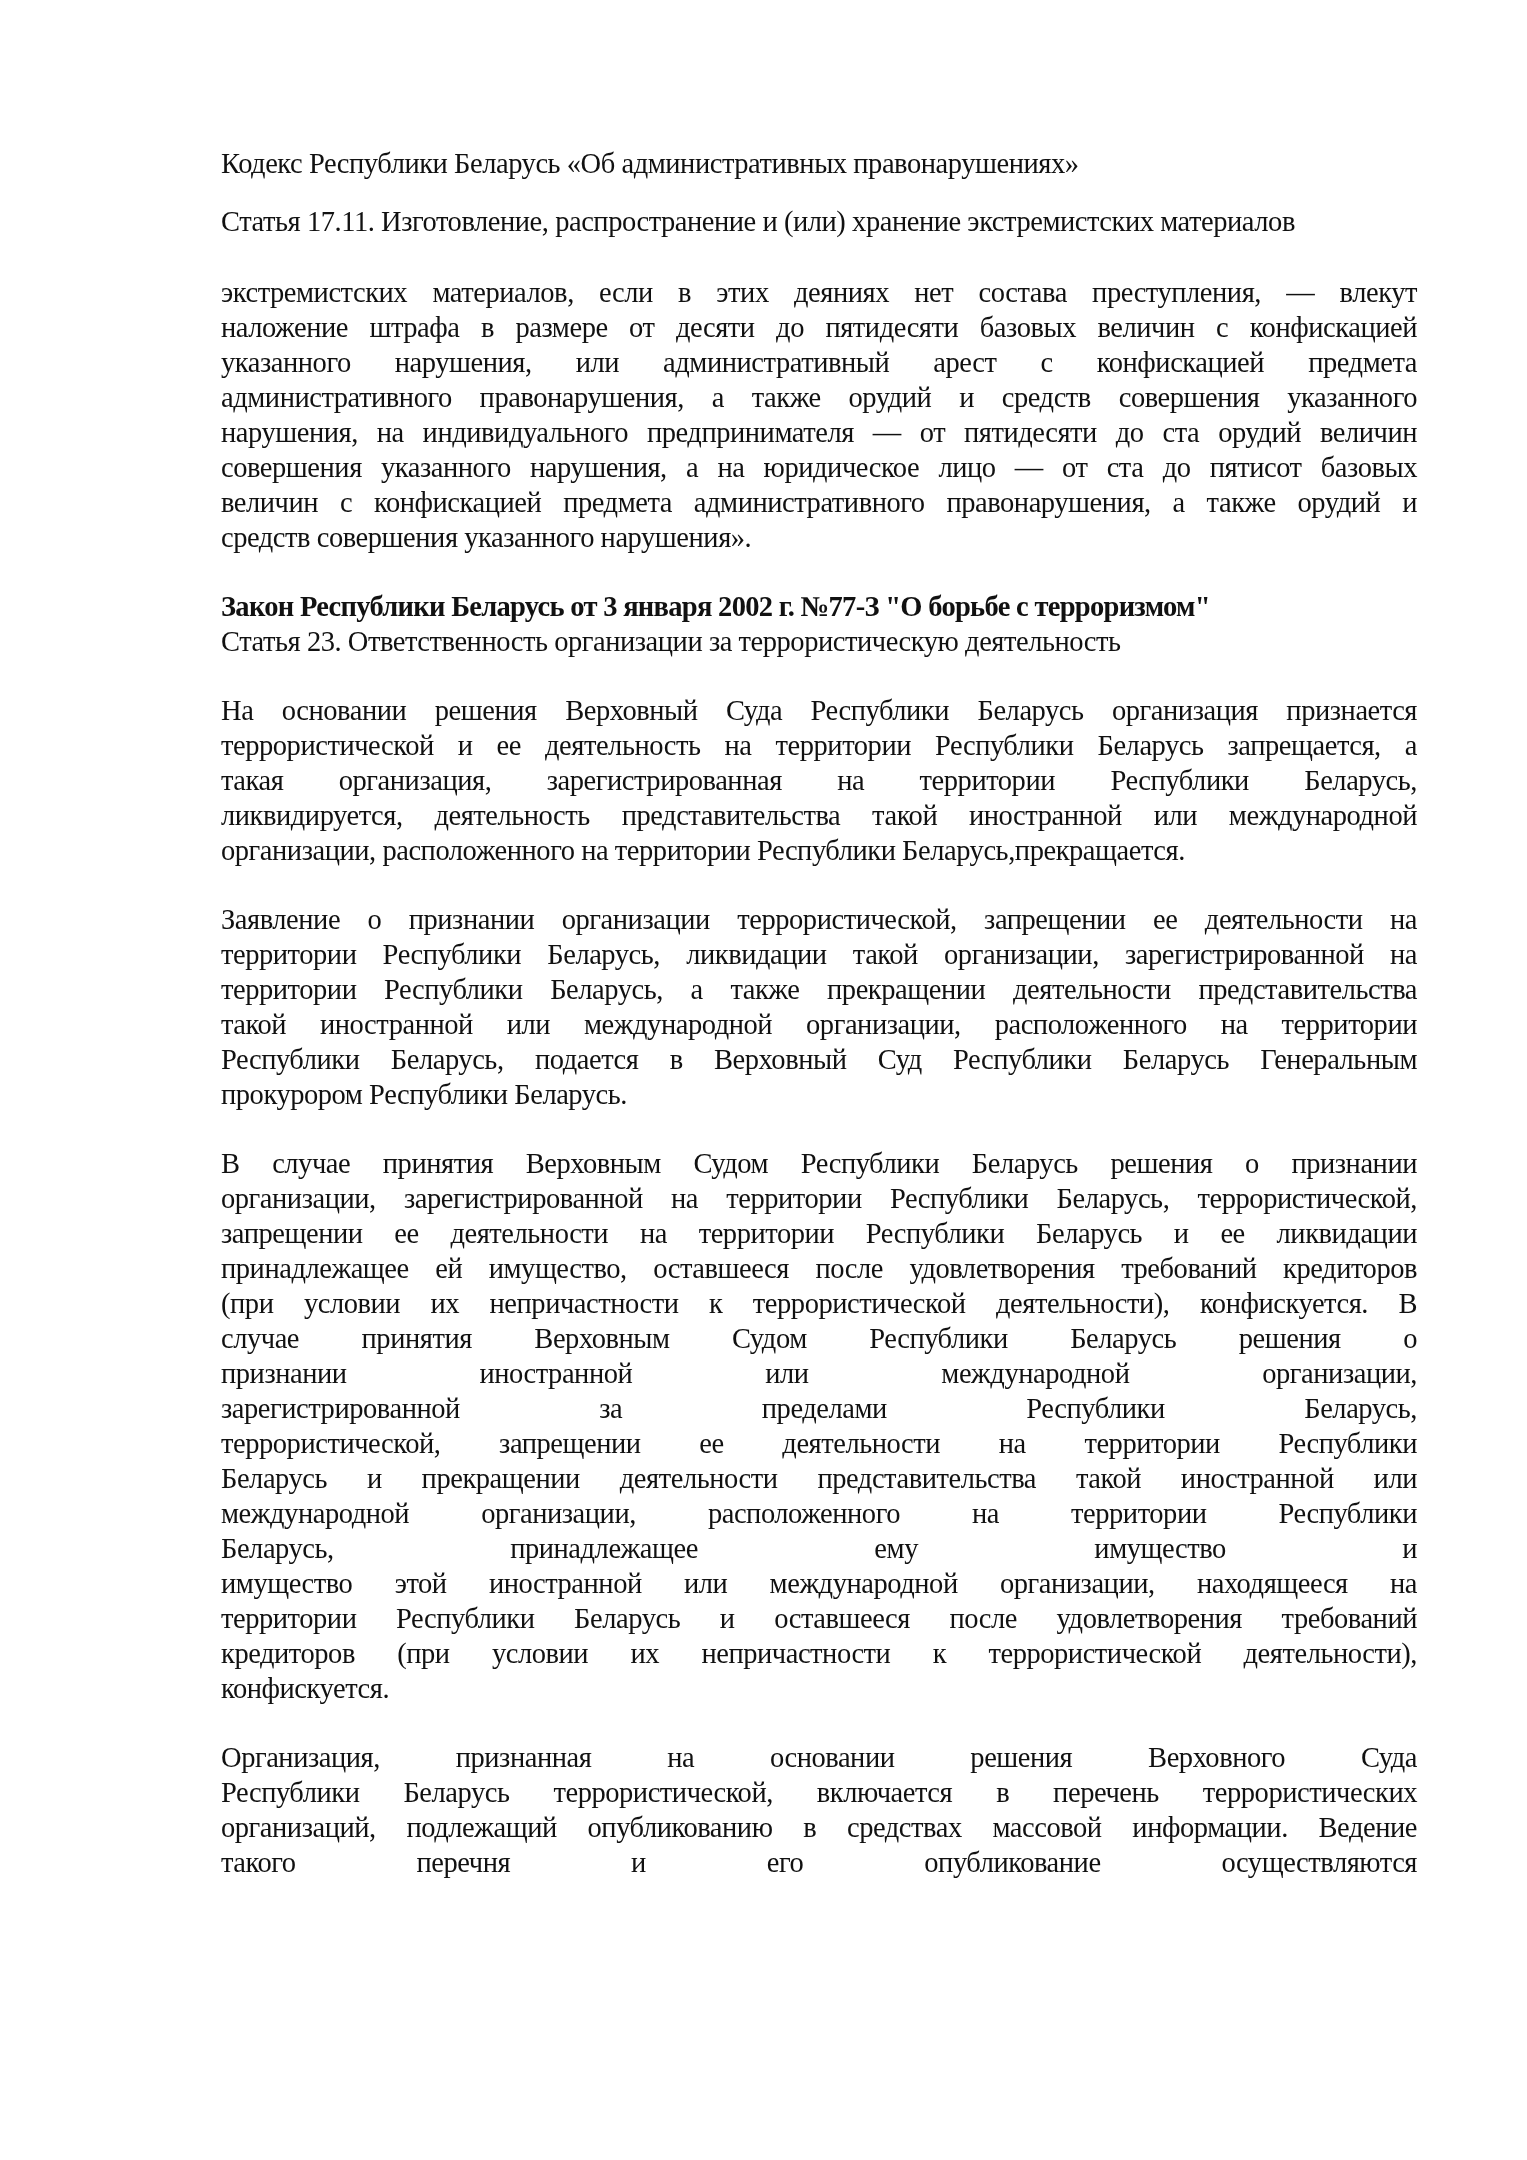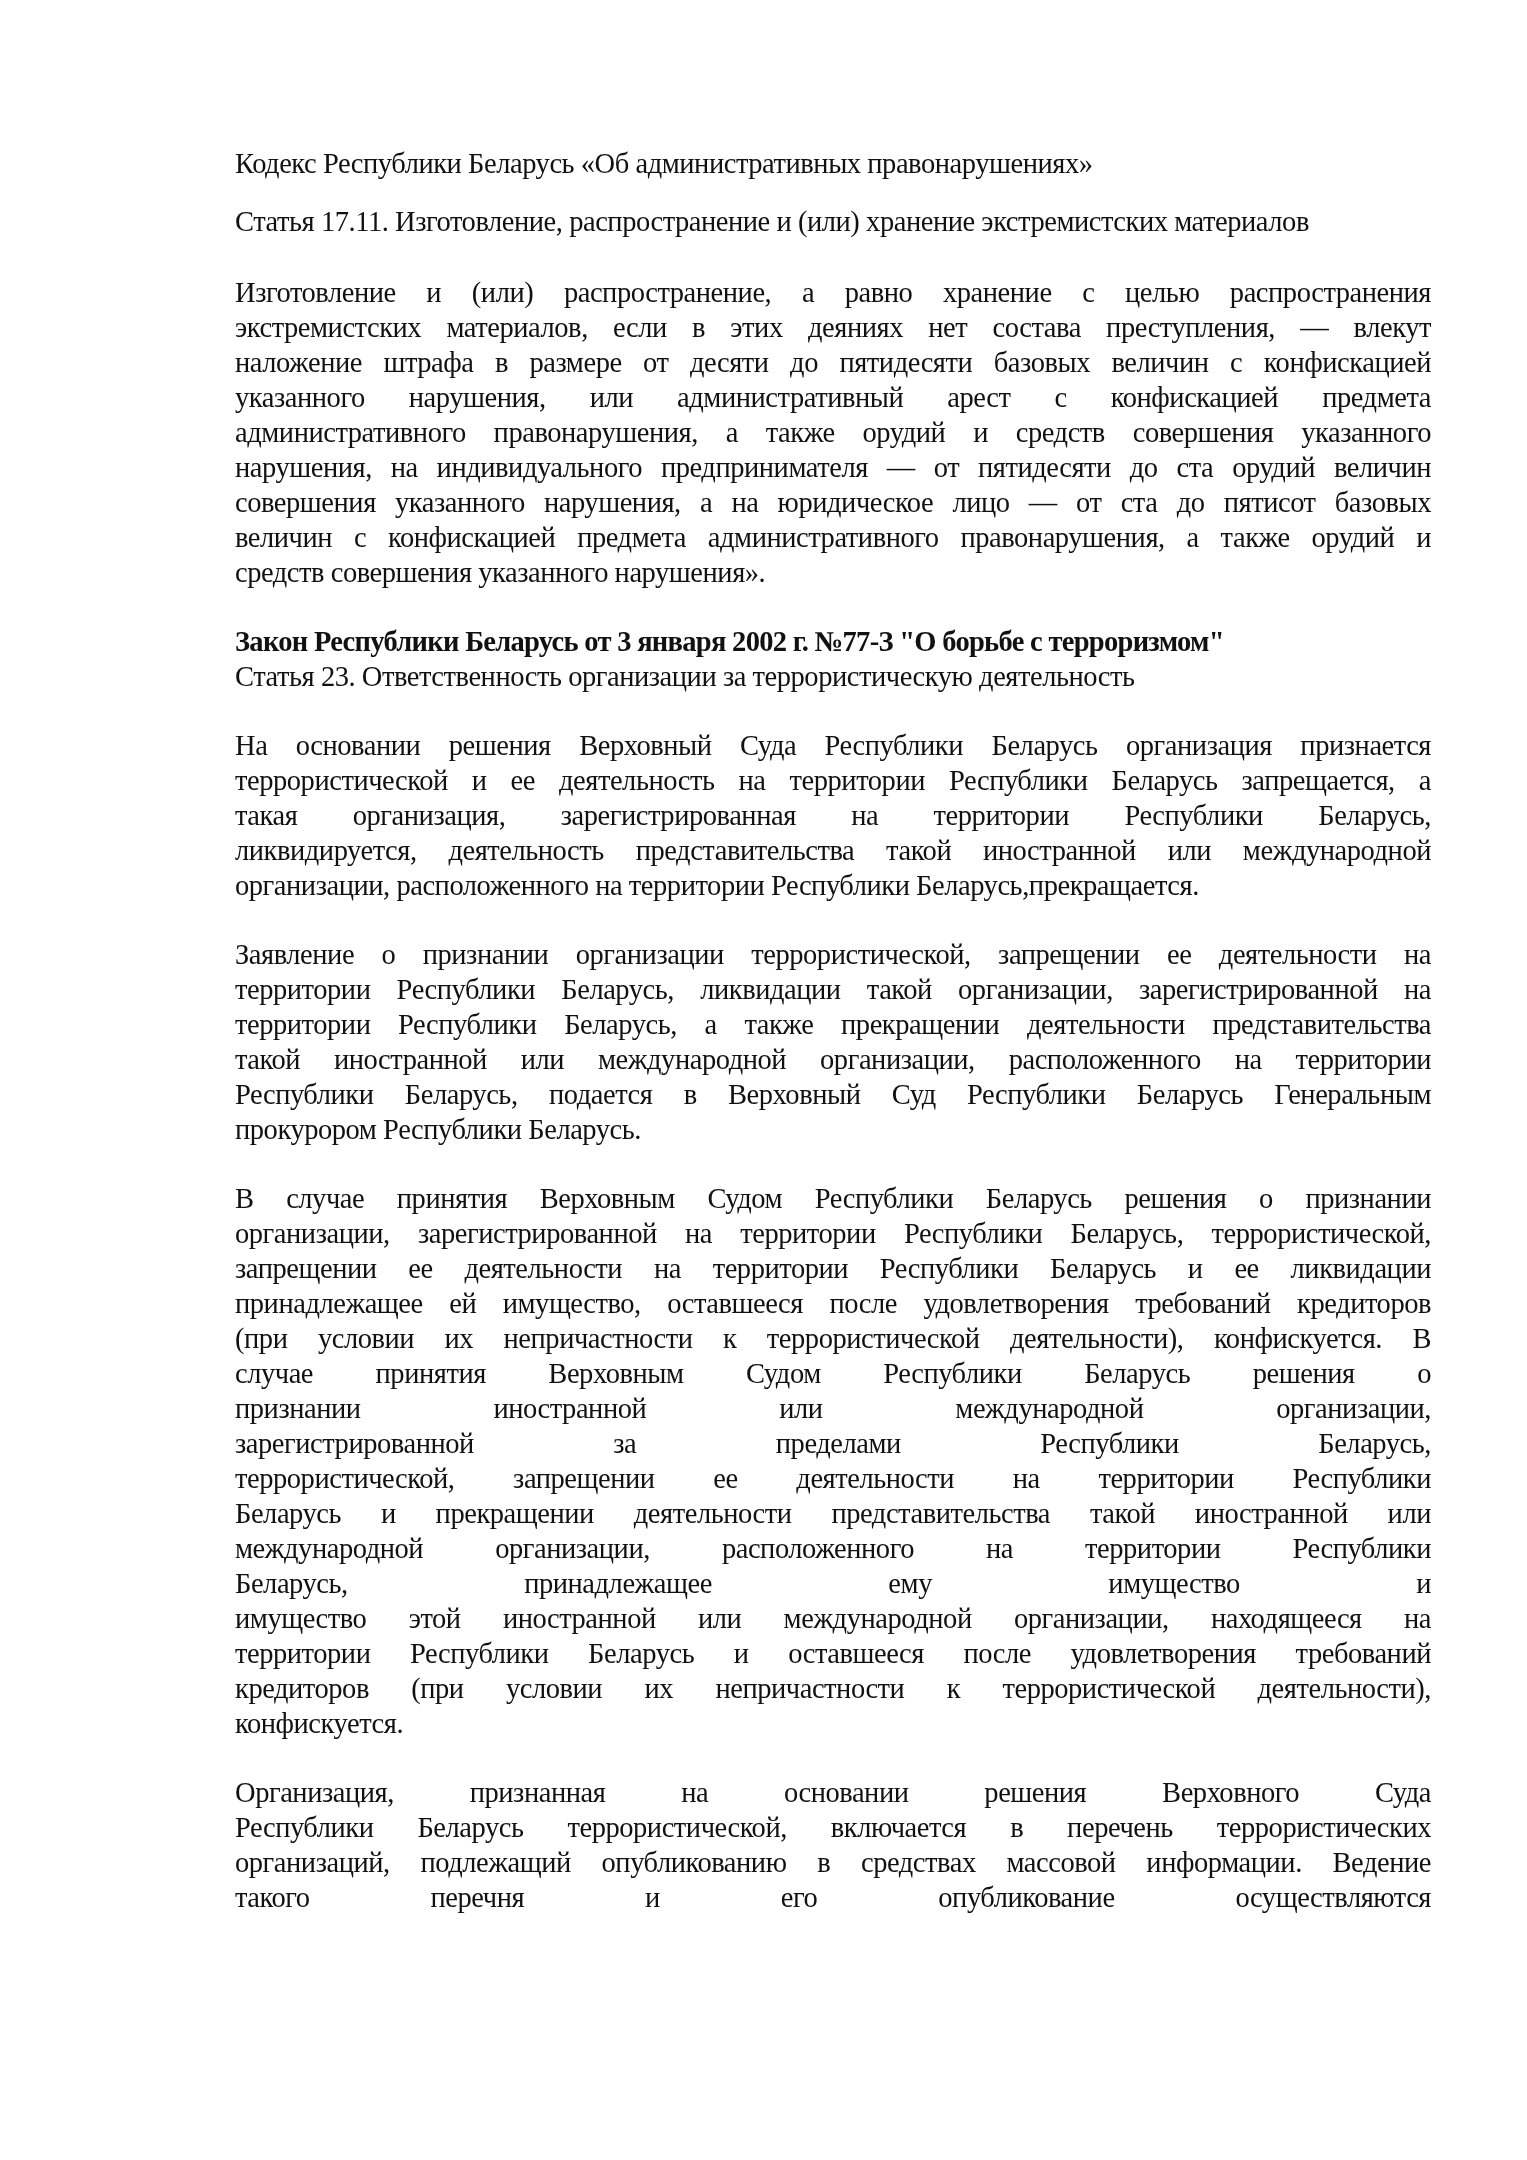--- a/index.html
+++ b/index.html
@@ -10,21 +10,21 @@
     body {
       width: 1527px;
       height: 2160px;
       position: relative;
       overflow: hidden;
       font-family: "Liberation Serif", "DejaVu Serif", serif;
       color: #111111;
     }
     .page {
       position: absolute;
-      left: 235px;
+      left: 221px;
       top: 146px;
       width: 1196px;
     }
     .line {
       font-size: 28.5px;
       line-height: 35px;
       height: 35px;
       white-space: nowrap;
       letter-spacing: -0.45px;
     }
@@ -46,21 +46,20 @@
 <body>
 
 <div class="page">
 
   <div class="line left">Кодекс Республики Беларусь «Об административных правонарушениях»</div>
   <div class="gap-sm"></div>
   <div class="line left">Статья 17.11. Изготовление, распространение и (или) хранение экстремистских материалов</div>
   <div class="gap-md"></div>
 
   <div class="block">
-    <div class="line just">Изготовление и (или) распространение, а равно хранение с целью распространения</div>
     <div class="line just">экстремистских материалов, если в этих деяниях нет состава преступления, — влекут</div>
     <div class="line just">наложение штрафа в размере от десяти до пятидесяти базовых величин с конфискацией</div>
     <div class="line just">указанного нарушения, или административный арест с конфискацией предмета</div>
     <div class="line just">административного правонарушения, а также орудий и средств совершения указанного</div>
     <div class="line just">нарушения, на индивидуального предпринимателя — от пятидесяти до ста орудий величин</div>
     <div class="line just">совершения указанного нарушения, а на юридическое лицо — от ста до пятисот базовых</div>
     <div class="line just">величин с конфискацией предмета административного правонарушения, а также орудий и</div>
     <div class="line left">средств совершения указанного нарушения».</div>
   </div>
 

